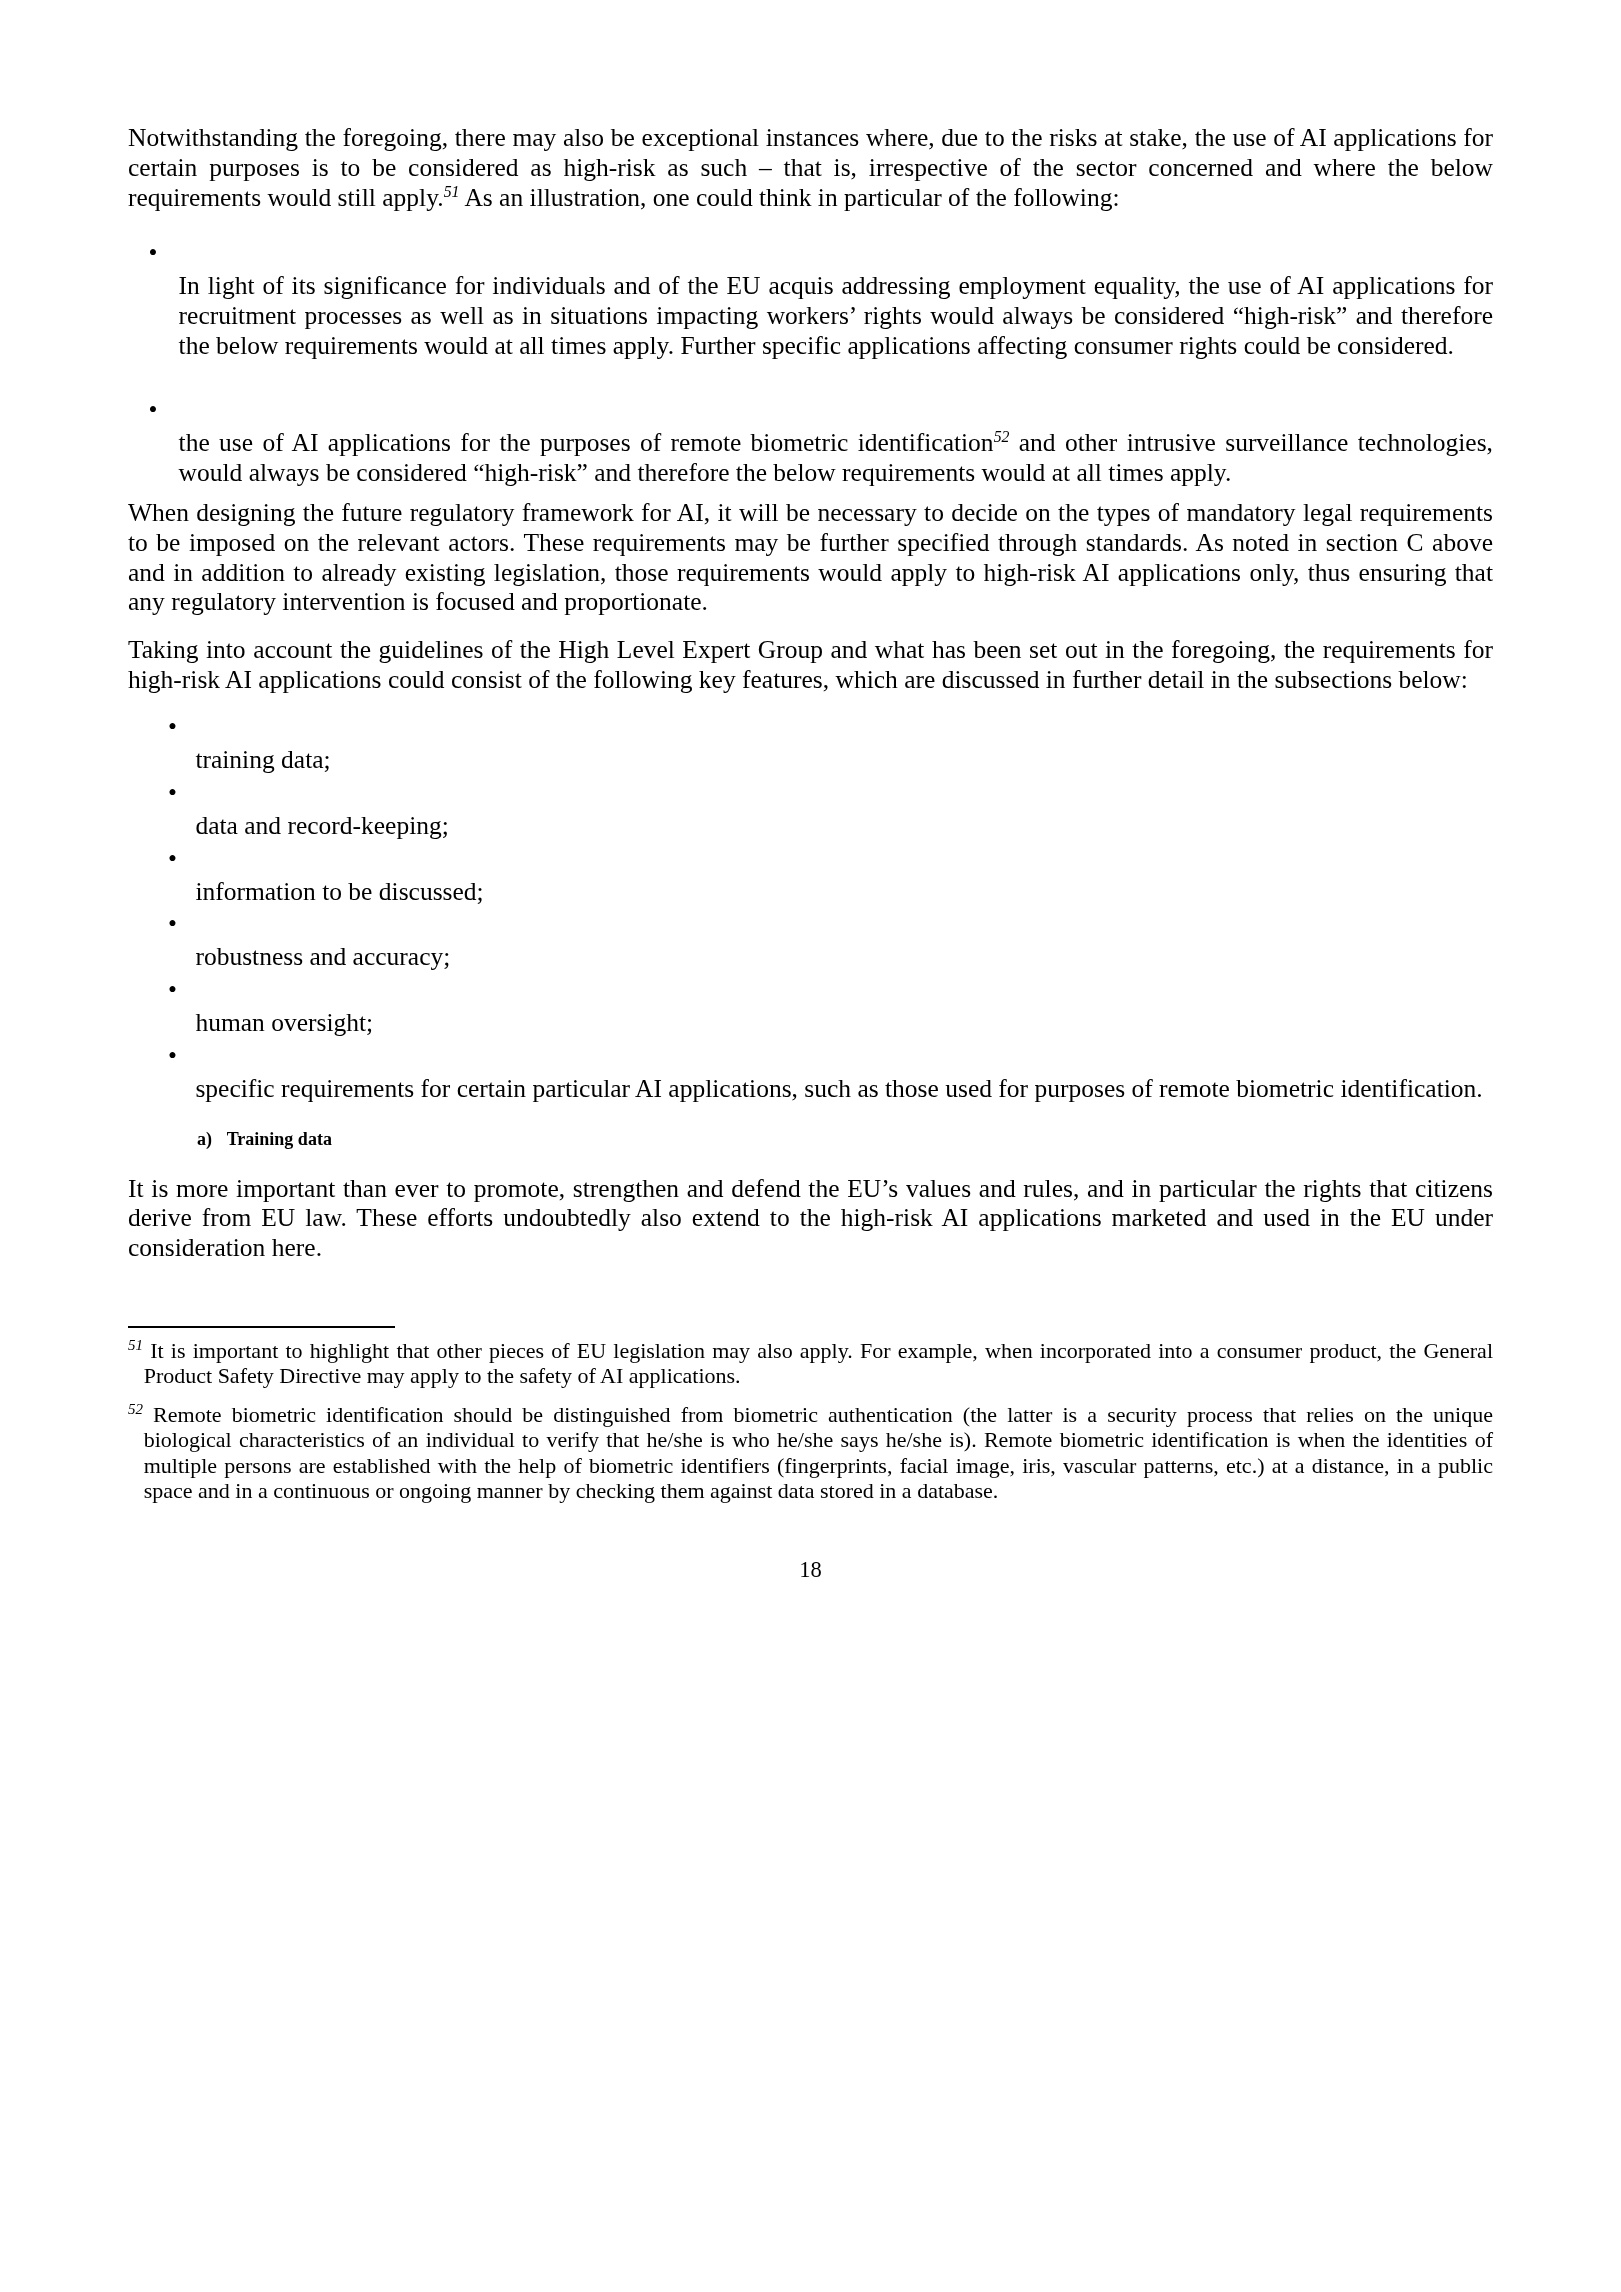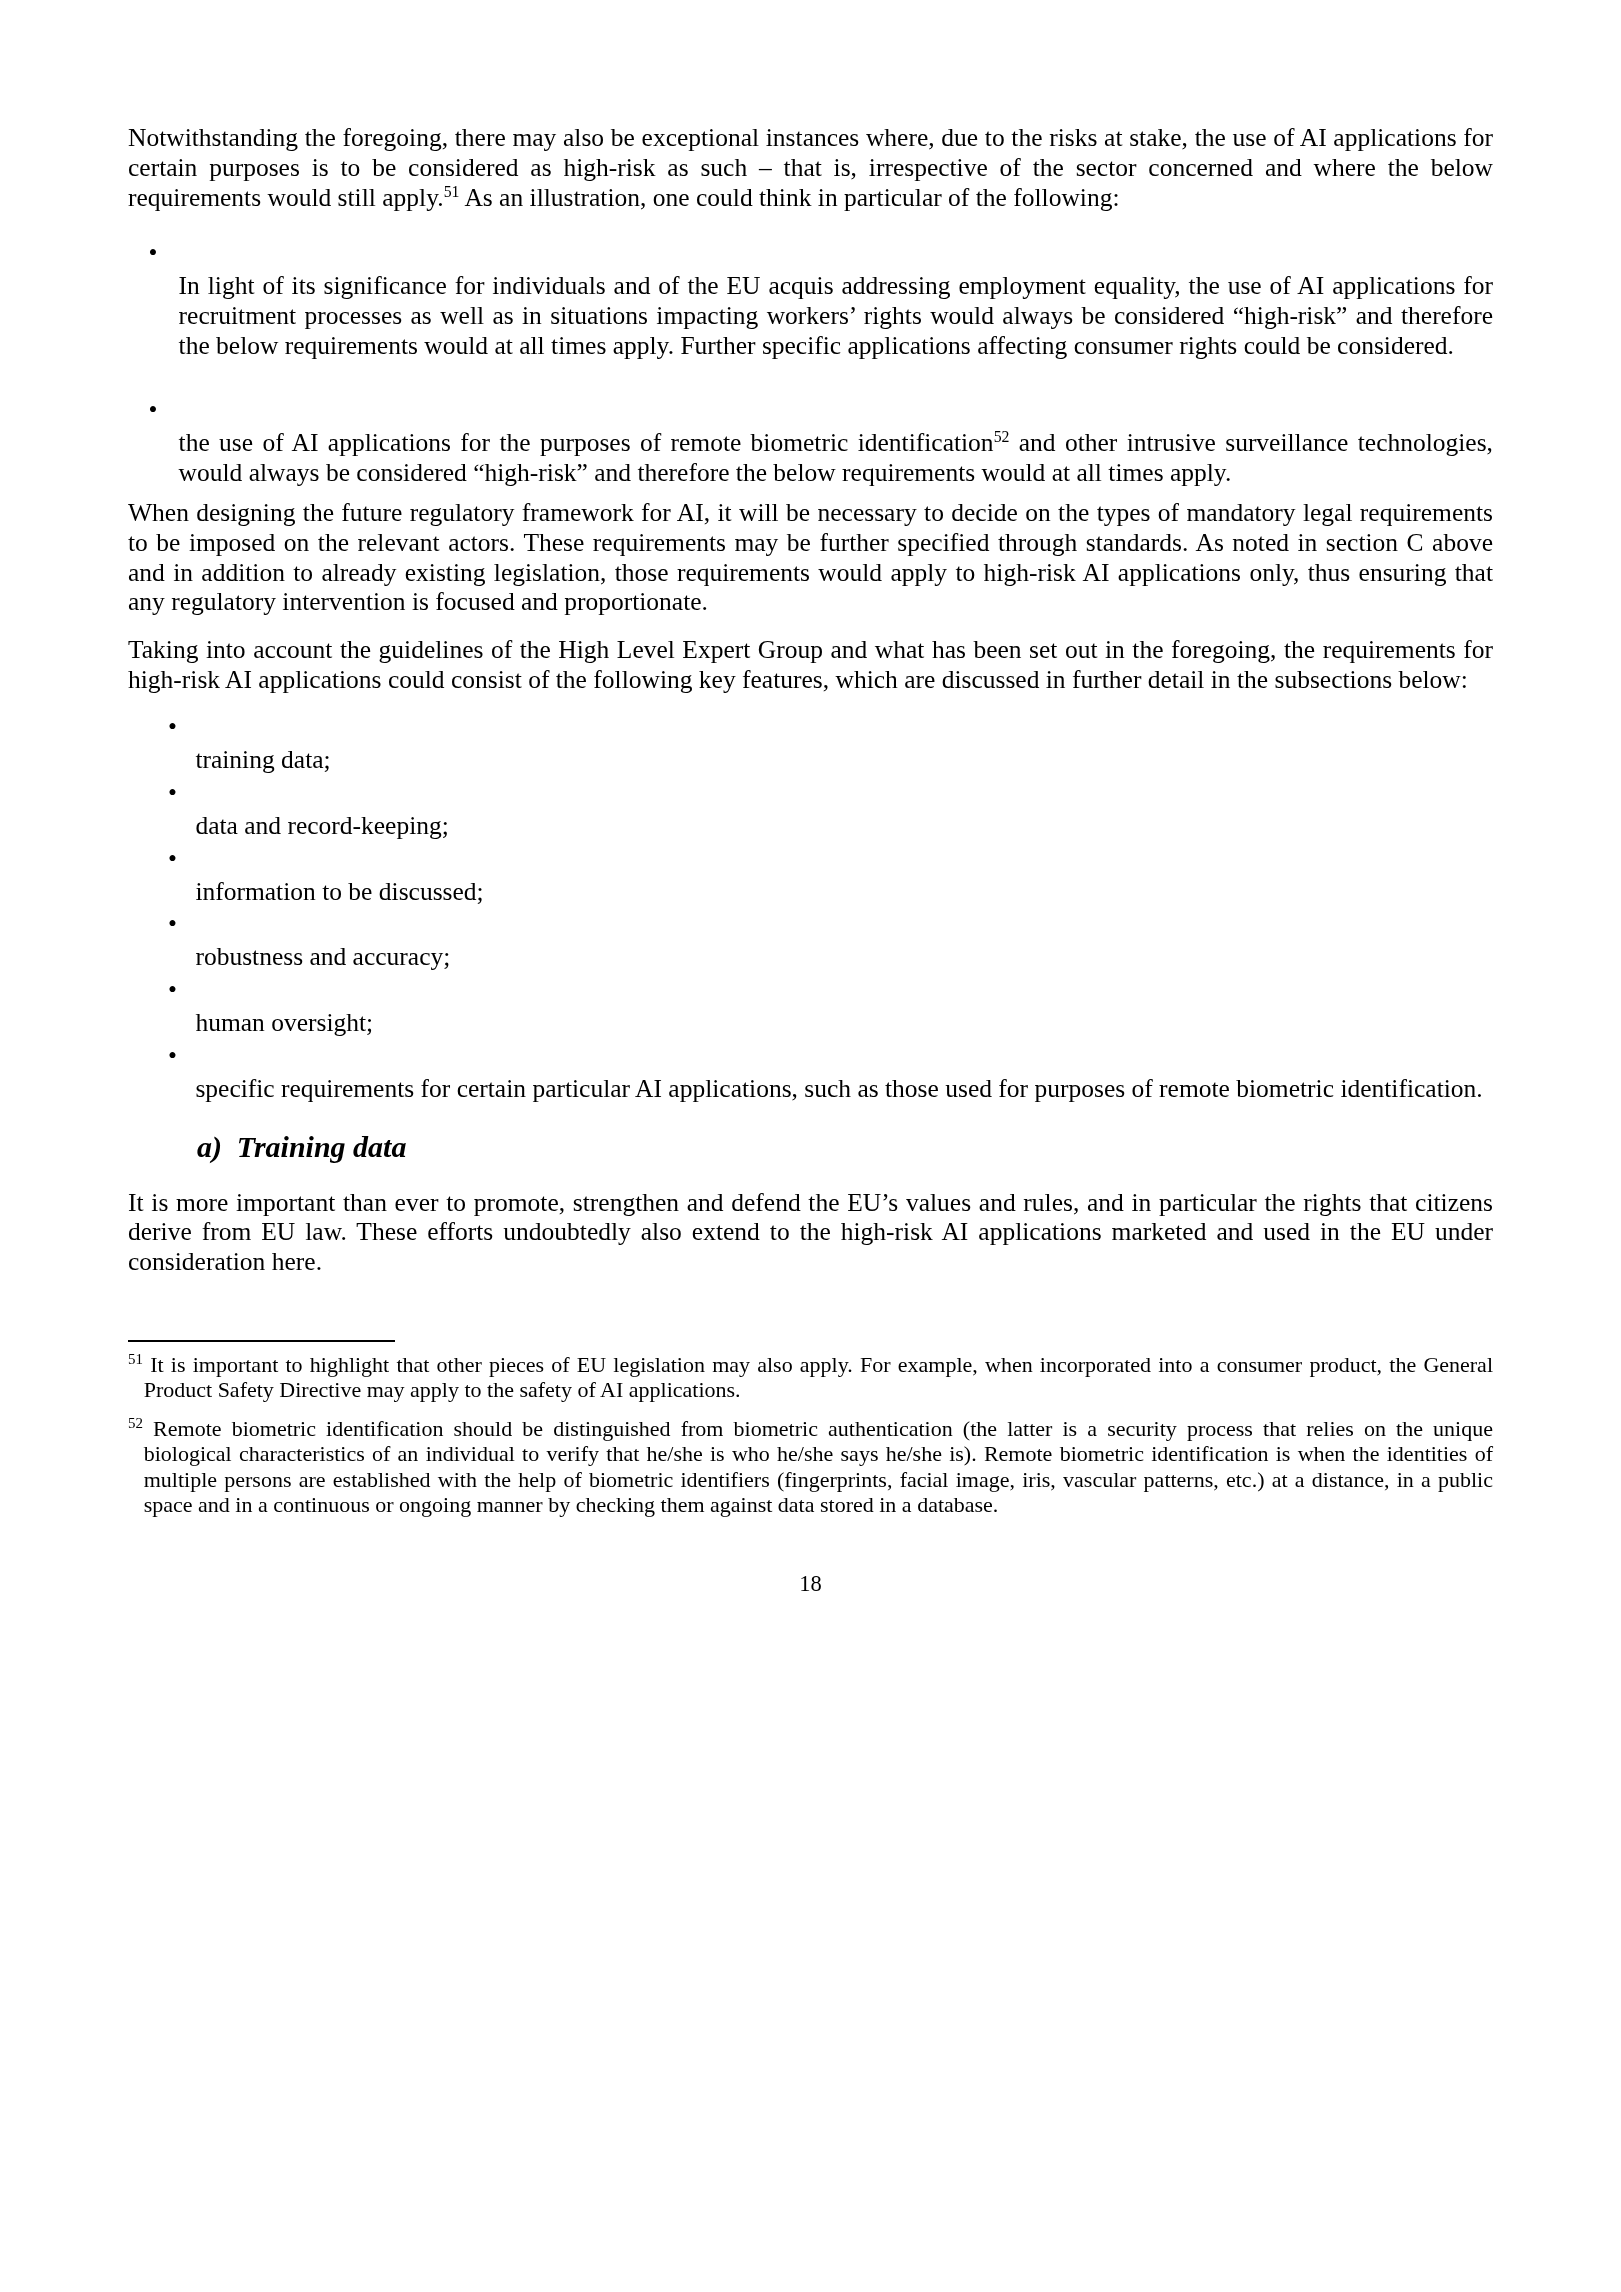--- a/index.html
+++ b/index.html
@@ -18,20 +18,21 @@
     overflow: hidden;
   }
   .para {
     text-align: justify;
     margin-bottom: 17.6px;
   }
   sup.fnref {
     font-size: 0.62em;
     line-height: 0;
     vertical-align: super;
+    font-style: italic;
   }
   .bullet-list {
     list-style: none;
   }
   .top-bullets {
     margin: 25.5px 0 9.8px 0;
     padding-left: 20.6px;
   }
   .top-bullets .bullet-item + .bullet-item {
     margin-top: 35px;
@@ -71,22 +72,21 @@
     flex: none;
     width: 27.4px;
   }
   .feature-bullets .bullet-item + .bullet-item {
     margin-top: 2.9px;
   }
   .subsection-heading {
     margin: 25.5px 0 23.5px 0;
     padding-left: 69px;
     font-weight: bold;
-    font-style: italic;
-    font-size: 30px;
+    font-size: 18px;
   }
   .subsection-letter {
     margin-right: 14.7px;
   }
   .footnotes {
     margin-top: 63px;
   }
   .footnote-separator {
     width: 267px;
     border: none;

